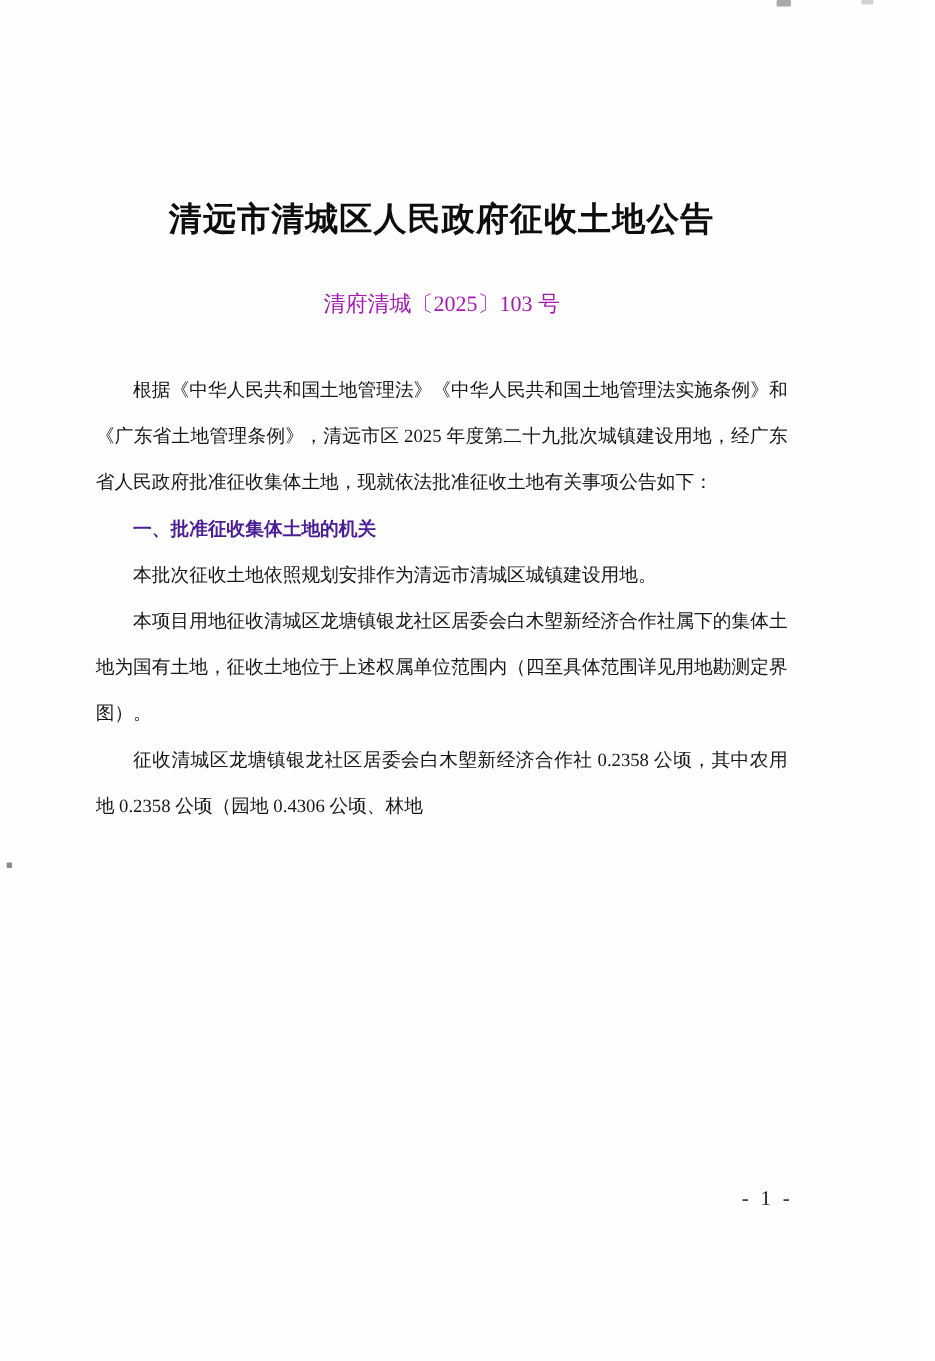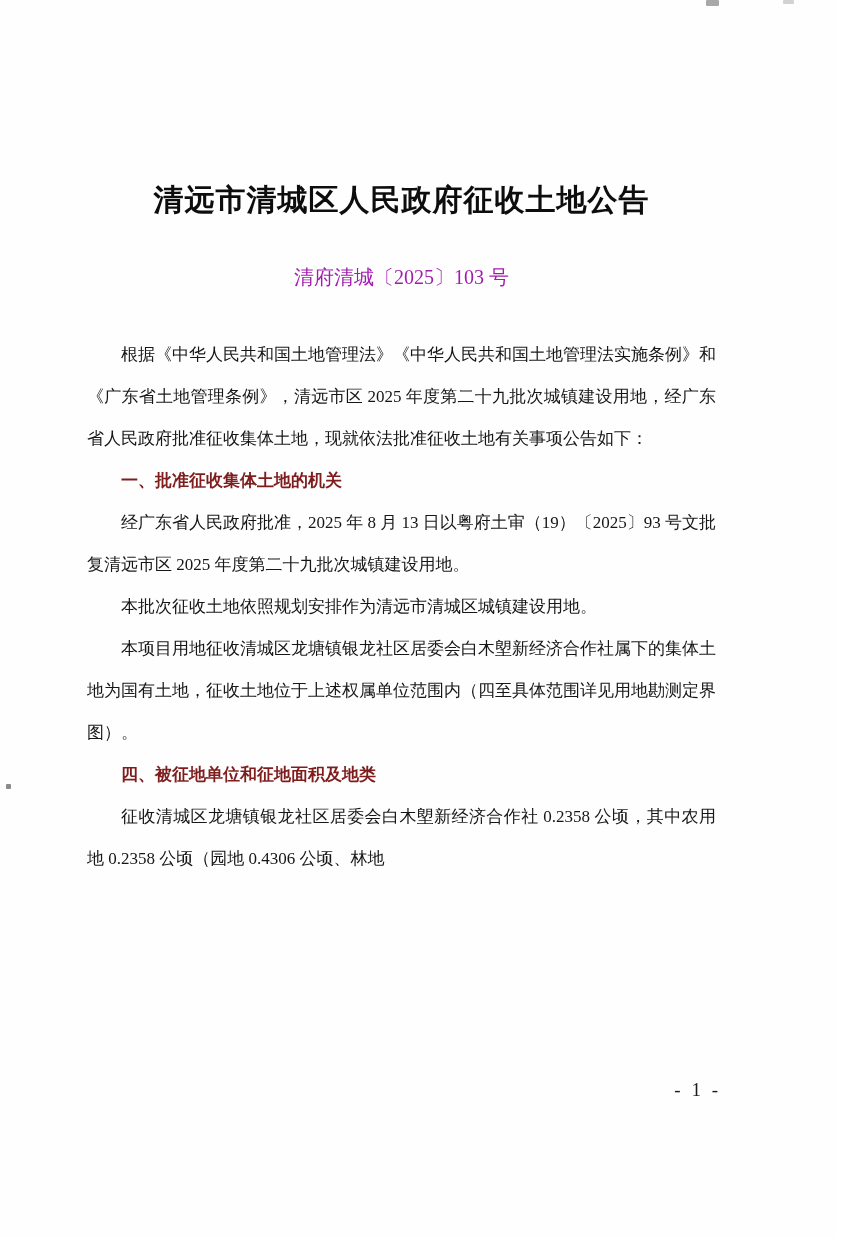--- a/index.html
+++ b/index.html
@@ -45,21 +45,21 @@
     color: #161616;
   }
   .doc-body p {
     margin: 0;
     text-indent: 2em;
     word-break: break-all;
   }
   .doc-body p.section-heading {
     font-family: "Liberation Sans", "DejaVu Sans", sans-serif;
     font-weight: 700;
-    color: #7f1d1d;
+    color: #4c1d95;
   }
   .page-number {
     position: absolute;
     top: 1078px;
     right: 115px;
     font-size: 19px;
     line-height: 24px;
     letter-spacing: 3px;
     color: #1c1c1c;
     font-family: "Liberation Serif", "DejaVu Serif", serif;
@@ -83,22 +83,20 @@
   <div class="artifact artifact-top-2"></div>
   <div class="artifact artifact-left"></div>
 
   <h1 class="doc-title">清远市清城区人民政府征收土地公告</h1>
 
   <div class="doc-number">清府清城〔2025〕103 号</div>
 
   <div class="doc-body">
     <p class="body-paragraph">根据《中华人民共和国土地管理法》《中华人民共和国土地管理法实施条例》和《广东省土地管理条例》，清远市区 2025 年度第二十九批次城镇建设用地，经广东省人民政府批准征收集体土地，现就依法批准征收土地有关事项公告如下：</p>
     <p class="section-heading">一、批准征收集体土地的机关</p>
-    <p class="body-paragraph">经广东省人民政府批准，2025 年 8 月 13 日以粤府土审（19）〔2025〕93 号文批复清远市区 2025 年度第二十九批次城镇建设用地。</p>
     <p class="body-paragraph">本批次征收土地依照规划安排作为清远市清城区城镇建设用地。</p>
     <p class="body-paragraph">本项目用地征收清城区龙塘镇银龙社区居委会白木塱新经济合作社属下的集体土地为国有土地，征收土地位于上述权属单位范围内（四至具体范围详见用地勘测定界图）。</p>
-    <p class="section-heading">四、被征地单位和征地面积及地类</p>
     <p class="body-paragraph">征收清城区龙塘镇银龙社区居委会白木塱新经济合作社 0.2358 公顷，其中农用地 0.2358 公顷（园地 0.4306 公顷、林地</p>
   </div>
 
   <div class="page-number">- 1 -</div>
 
 </div>
 
 </body></html>

